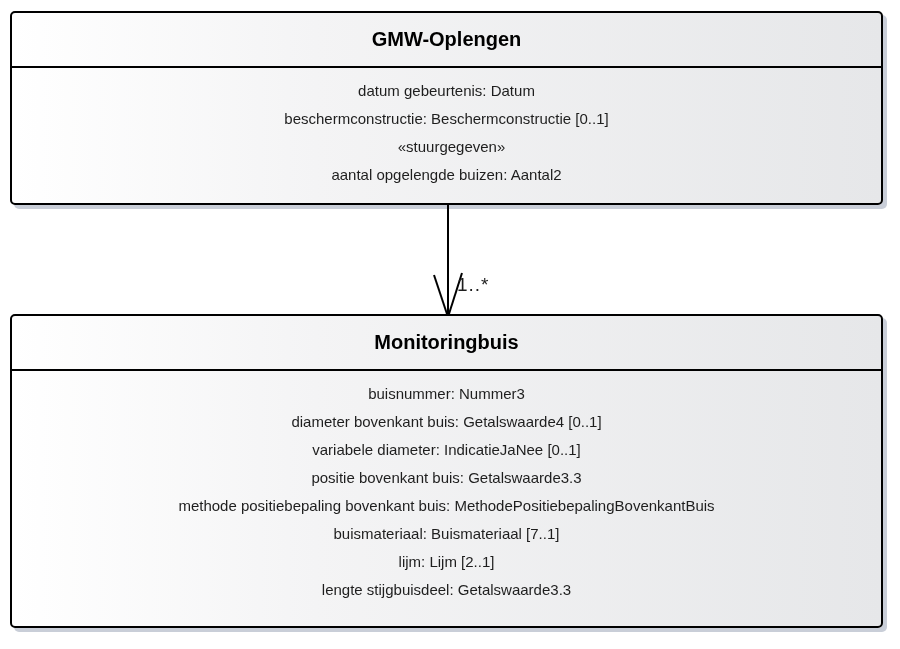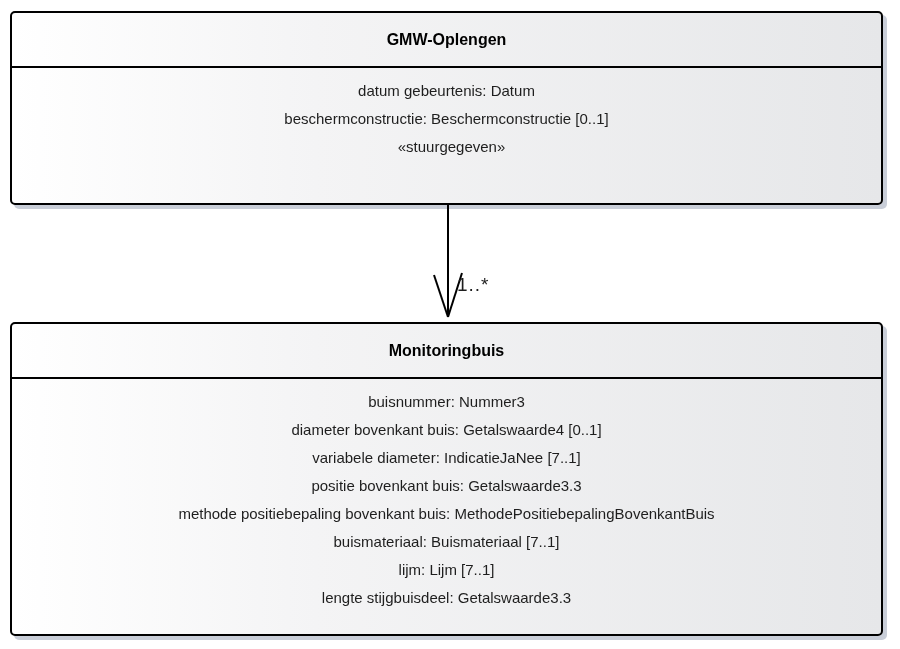--- a/index.html
+++ b/index.html
@@ -20,29 +20,29 @@
     position: absolute;
     left: 10px;
     width: 873px;
     box-sizing: border-box;
     border: 2px solid #000000;
     border-radius: 5px;
     background: linear-gradient(90deg, #ffffff 0%, #f4f4f5 35%, #e6e7e9 100%);
     box-shadow: 4px 4px 0 0 #c9ced8;
   }
   .uml-class.top    { top: 11px;  height: 194px; }
-  .uml-class.bottom { top: 322px; height: 314px; }
+  .uml-class.bottom { top: 314px; height: 314px; }
   .class-title {
     height: 53px;
     border-bottom: 2px solid #000000;
     display: flex;
     align-items: center;
     justify-content: center;
     font-weight: bold;
-    font-size: 16px;
+    font-size: 20px;
     color: #000000;
   }
   .attrs {
     padding: 9px 8px 0 8px;
     font-size: 15px;
     line-height: 28px;
     white-space: nowrap;
     text-align: center;
   }
   .attr { height: 28px; }
@@ -70,37 +70,38 @@
 <body>
 
 <div class="canvas">
 
   <div class="uml-class top">
     <div class="class-title">GMW-Oplengen</div>
     <div class="attrs">
       <div class="attr">datum gebeurtenis: Datum</div>
       <div class="attr">beschermconstructie: Beschermconstructie [0..1]</div>
       <div class="attr stereotype">«stuurgegeven»</div>
+      <div class="attr">aantal opgelengde buizen: Aantal2</div>
     </div>
   </div>
 
   <svg class="assoc-arrow" viewBox="0 0 60 118" xmlns="http://www.w3.org/2000/svg" aria-hidden="true">
     <line x1="20" y1="2" x2="20" y2="114" stroke="#000000" stroke-width="2"></line>
     <line x1="20" y1="114" x2="6" y2="72" stroke="#000000" stroke-width="2"></line>
     <line x1="20" y1="114" x2="34" y2="70" stroke="#000000" stroke-width="2"></line>
   </svg>
   <div class="assoc-label">1..*</div>
 
   <div class="uml-class bottom">
     <div class="class-title">Monitoringbuis</div>
     <div class="attrs">
       <div class="attr">buisnummer: Nummer3</div>
       <div class="attr">diameter bovenkant buis: Getalswaarde4 [0..1]</div>
-      <div class="attr">variabele diameter: IndicatieJaNee [7..1]</div>
+      <div class="attr">variabele diameter: IndicatieJaNee [0..1]</div>
       <div class="attr">positie bovenkant buis: Getalswaarde3.3</div>
       <div class="attr">methode positiebepaling bovenkant buis: MethodePositiebepalingBovenkantBuis</div>
       <div class="attr">buismateriaal: Buismateriaal [7..1]</div>
-      <div class="attr">lijm: Lijm [7..1]</div>
+      <div class="attr">lijm: Lijm [2..1]</div>
       <div class="attr">lengte stijgbuisdeel: Getalswaarde3.3</div>
     </div>
   </div>
 
 </div>
 
 </body></html>

